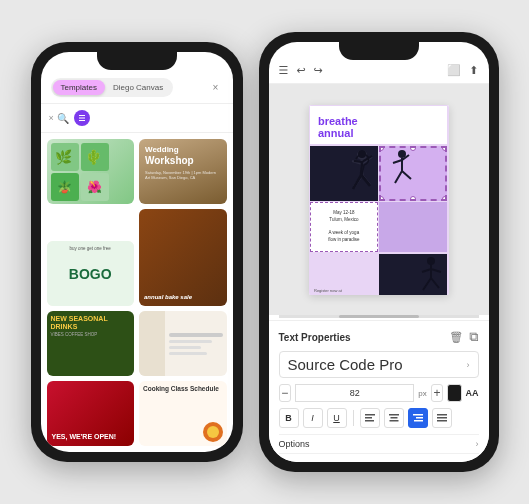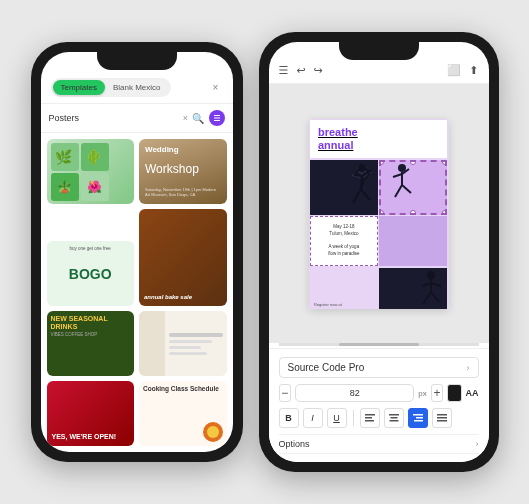--- a/index.html
+++ b/index.html
@@ -87,21 +87,21 @@
       font-size: 8px;
       padding: 3px 8px;
       border-radius: 16px;
       border: none;
       cursor: pointer;
       background: transparent;
       color: #555;
     }
 
     .tab-btn.active {
-      background: #22c55e;
+      background: #f0abfc;
       color: #333;
       box-shadow: 0 1px 3px rgba(0,0,0,0.15);
     }
 
     .close-btn {
       width: 14px;
       height: 14px;
       display: flex;
       align-items: center;
       justify-content: center;
@@ -258,21 +258,21 @@
       display: flex;
       align-items: center;
       justify-content: space-between;
       padding: 4px 8px;
       border: 1px solid #e0e0e0;
       border-radius: 4px;
       margin-bottom: 6px;
     }
 
     .font-name {
-      font-size: 10px;
+      font-size: 15px;
       color: #333;
     }
 
     .font-chevron {
       font-size: 9px;
       color: #999;
     }
 
     .size-row {
       display: flex;
@@ -292,21 +292,21 @@
       font-size: 12px;
       color: #555;
       cursor: pointer;
       background: white;
     }
 
     .size-input {
       flex: 1;
       height: 18px;
       border: 1px solid #ddd;
-      border-radius: 5px;
+      border-radius: 0;
       text-align: center;
       font-size: 9px;
       color: #333;
     }
 
     .size-unit {
       font-size: 8px;
       color: #777;
     }
 
@@ -402,27 +402,26 @@
 <div class="scene">
 
   <div class="phone phone-left">
     <div class="phone-inner">
       <div class="phone-notch"></div>
       <div class="left-content">
 
         <div class="tabs-bar">
           <div class="tabs-group">
             <button class="tab-btn active">Templates</button>
-            <button class="tab-btn">Blank Mexico</button>
+            <button class="tab-btn">Diego Canvas</button>
           </div>
           <span class="close-btn">×</span>
         </div>
 
         <div class="search-bar">
-          <span class="search-label">Posters</span>
           <div class="search-icons">
             <span style="font-size:9px;color:#999;cursor:pointer;">×</span>
             <span style="font-size:10px;color:#555;cursor:pointer;">🔍</span>
             <div class="icon-circle">
               <svg width="8" height="8" viewBox="0 0 8 8">
                   <rect x="1" y="1" width="6" height="1" fill="white"></rect>
                   <rect x="1" y="3.5" width="6" height="1" fill="white"></rect>
                   <rect x="1" y="6" width="6" height="1" fill="white"></rect>
                 </svg>
             </div>
@@ -434,23 +433,23 @@
           <div class="template-item t1" style="position:relative;">
             <div style="display:flex;flex-wrap:wrap;gap:2px;padding:4px;height:100%;">
               <div style="width:28px;height:28px;background:#81c784;border-radius:3px;display:flex;align-items:center;justify-content:center;font-size:14px;">🌿</div>
               <div style="width:28px;height:28px;background:#66bb6a;border-radius:3px;display:flex;align-items:center;justify-content:center;font-size:14px;">🌵</div>
               <div style="width:28px;height:28px;background:#4caf50;border-radius:3px;display:flex;align-items:center;justify-content:center;font-size:12px;">🪴</div>
               <div style="width:28px;height:28px;background:#a5d6a7;border-radius:3px;display:flex;align-items:center;justify-content:center;font-size:12px;">🌺</div>
             </div>
           </div>
 
           <div class="template-item" style="background:linear-gradient(160deg,#c4a882,#7a5c30);">
-            <div style="padding:6px;height:100%;display:flex;flex-direction:column;justify-content:space-between;">
+            <div style="padding:6px;height:100%;display:flex;flex-direction:column;justify-content:flex-start;">
               <div style="font-size:8px;font-weight:700;color:white;line-height:1.2;">Wedding</div>
-              <div style="font-size:12px;font-weight:400;color:white;line-height:1.2;">Workshop</div>
+              <div style="font-size:10px;font-weight:700;color:white;line-height:1.2;">Workshop</div>
               <div style="font-size:4px;color:rgba(255,255,255,0.75);margin-top:3px;line-height:1.4;">Saturday, November 19th | 1pm
 Modern Art Museum, San Diego, CA</div>
             </div>
           </div>
 
           <div class="template-item t3" style="background:#f5f5e8;">
             <div style="position:relative;height:100%;background:#e8f5e9;display:flex;flex-direction:column;align-items:center;justify-content:center;">
               <div style="font-size:4.5px;color:#555;text-align:center;position:absolute;top:5px;left:0;right:0;">buy one get one free</div>
               <div style="font-size:14px;font-weight:900;color:#1a6b3c;text-align:center;">BOGO</div>
             </div>
@@ -514,21 +513,21 @@
             <span class="toolbar-icon">⬜</span>
             <span class="toolbar-icon">⬆</span>
           </div>
         </div>
 
         <div class="canvas-area">
           <div class="design-canvas">
 
             <div style="width:100%;height:100%;background:#e8d5f5;display:grid;grid-template-columns:1fr 1fr;grid-template-rows:38px 55px 50px 50px;gap:1.5px;padding:1.5px;">
 
-              <div style="grid-column:1/3;background:white;display:flex;flex-direction:column;justify-content:center;padding:4px 8px;grid-row:1;text-decoration:underline;">
+              <div style="grid-column:1/3;background:white;display:flex;flex-direction:column;justify-content:flex-end;padding:4px 8px;grid-row:1;">
                 <div style="font-size:11px;font-weight:700;color:#7c3aed;line-height:1.15;">breathe</div>
                 <div style="font-size:11px;font-weight:700;color:#7c3aed;line-height:1.15;">annual</div>
               </div>
 
               <div style="grid-column:1;grid-row:2;background:#1a1a2e;position:relative;overflow:hidden;">
 
                 <svg style="position:absolute;bottom:0;right:2px;width:42px;height:52px;" viewBox="0 0 42 52" xmlns="http://www.w3.org/2000/svg">
                   <ellipse cx="28" cy="6" rx="5" ry="5" fill="#2a2a3e"></ellipse>
                   <line x1="28" y1="11" x2="28" y2="26" stroke="#2a2a3e" stroke-width="3"></line>
                   <line x1="28" y1="15" x2="18" y2="12" stroke="#2a2a3e" stroke-width="2"></line>
@@ -580,20 +579,27 @@
 
             </div>
           </div>
         </div>
 
         <div style="height:3px;background:#e0e0e0;margin:0 10px 2px;">
           <div style="width:40%;height:100%;background:#bbb;border-radius:2px;margin:0 auto;"></div>
         </div>
 
         <div class="text-properties">
+          <div class="prop-header">
+            <span class="prop-title">Text Properties</span>
+            <div class="prop-icons">
+              <span class="prop-icon">🗑</span>
+              <span class="prop-icon" style="font-size:13px;">⧉</span>
+            </div>
+          </div>
 
           <div class="font-row">
             <span class="font-name">Source Code Pro</span>
             <span class="font-chevron">›</span>
           </div>
 
           <div class="size-row">
             <button class="size-minus">−</button>
             <input class="size-input" type="text" value="82" style="">
             <span class="size-unit">px</span>

